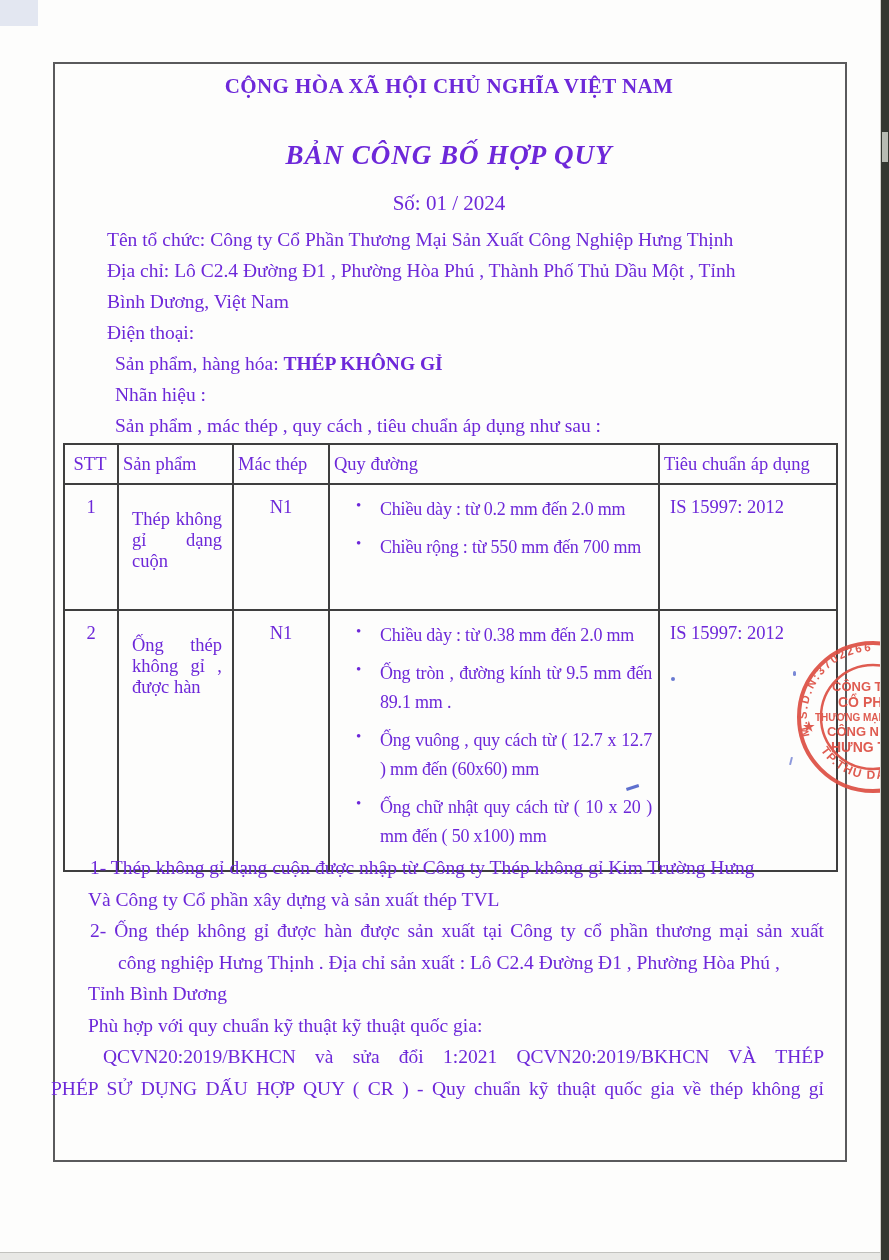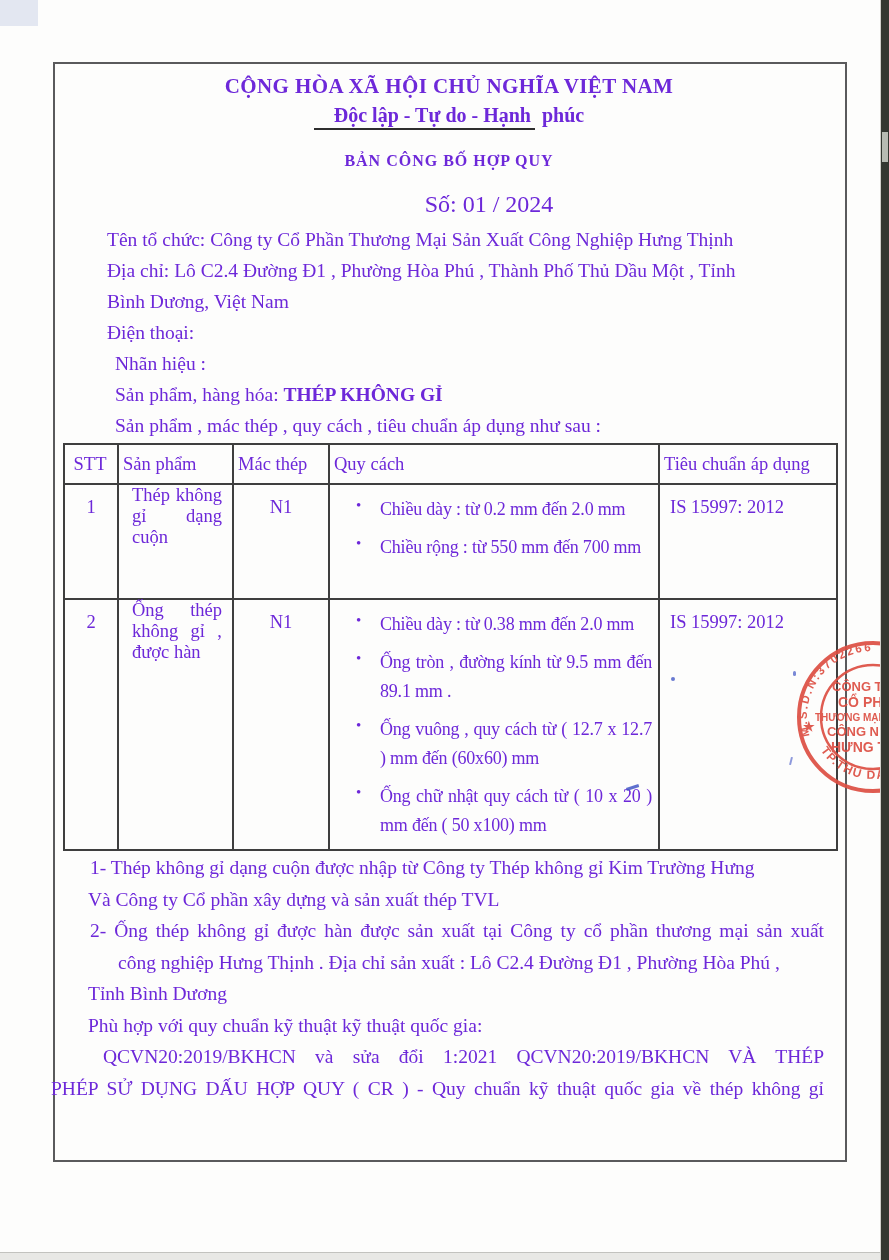--- a/index.html
+++ b/index.html
@@ -10,22 +10,22 @@
   .corner-patch { position:absolute; left:0; top:0; width:38px; height:26px; background:#e3e7f1; }
   .frame {
     position:absolute; left:53px; top:62px; width:790px; height:1096px;
     border:2px solid #5a5a5c; background:transparent;
   }
   .center-line { position:absolute; left:55px; width:788px; text-align:center; }
   .nat-header { top:74px; font-size:21px; font-weight:bold; letter-spacing:0.4px; }
   .motto { top:104px; font-size:20px; font-weight:bold; }
   .motto .u { border-bottom:2.5px solid #2e2e2e; padding:0 4px 2px 20px; }
   .motto .tail { margin-left:7px; }
-  .doc-title { top:152px; font-size:16px; font-weight:bold; letter-spacing:1px; }
-  .doc-no { top:191px; font-size:24px;padding-left:40px; }
+  .doc-title { top:140px; font-size:27px; font-weight:bold; letter-spacing:1px;font-style:italic; }
+  .doc-no { top:191px; font-size:21px; }
   .body-block {
     position:absolute; left:107px; top:224px; width:732px;
     font-size:19.5px; line-height:31px;
   }
   .body-block .ind { padding-left:8px; }
   .body-block b { font-weight:bold; }
   .spec-table {
     position:absolute; left:63px; top:443px; width:773px;
     border-collapse:collapse; table-layout:fixed;
     font-size:18.5px;
@@ -33,21 +33,21 @@
   .spec-table th, .spec-table td { border:2px solid #3e3e3e; }
   .spec-table th {
     font-weight:normal; text-align:left; padding:6px 4px 6px 4px;
     height:40px; box-sizing:border-box; vertical-align:middle;
   }
   .spec-table th.c-stt { text-align:center; padding-left:2px; }
   .spec-table td { vertical-align:top; }
   .row1 td { height:100px; }
   .row2 td { height:235px; }
   td.c-stt { text-align:center; padding-top:12px; }
-  td.c-sp  { padding:0 10px 0 13px; text-align:justify; }
+  td.c-sp  { padding:24px 10px 0 13px; text-align:justify; }
   td.c-mt  { text-align:center; padding-top:12px; }
   td.c-qc  { padding:10px 6px 0 26px; font-size:18px; }
   td.c-tc  { padding:12px 6px 0 10px; }
   .bullet-item { display:flex; margin-bottom:9px; }
   .bullet-item .bullet { width:24px; flex:0 0 24px; font-size:15px; padding-top:2px; }
   .bullet-item .btext { flex:1; text-align:justify; line-height:29px; letter-spacing:-0.2px; }
   .notes {
     position:absolute; left:51px; top:852px; width:773px;
     font-size:19.5px; line-height:31.5px;
   }
@@ -80,53 +80,50 @@
 </head>
 <body>
 
 <div class="page">
 
   <div class="corner-patch"></div>
   <div class="frame"></div>
 
   <div class="center-line nat-header">CỘNG HÒA XÃ HỘI CHỦ NGHĨA VIỆT NAM</div>
 
-  <div class="center-line motto">
-    <span class="u">Độc lập - Tự do - Hạnh</span><span class="tail">phúc</span>
-  </div>
 
   <div class="center-line doc-title">BẢN CÔNG BỐ HỢP QUY</div>
   <div class="center-line doc-no">Số: 01 / 2024</div>
 
   <div class="body-block">
     <div>Tên tổ chức: Công ty Cổ Phần Thương Mại Sản Xuất Công Nghiệp Hưng Thịnh</div>
     <div>Địa chỉ: Lô C2.4 Đường Đ1 , Phường Hòa Phú , Thành Phố Thủ Dầu Một , Tỉnh</div>
     <div>Bình Dương, Việt Nam</div>
     <div>Điện thoại:</div>
-    <div class="ind">Nhãn hiệu :</div>
     <div class="ind">
       <span>Sản phẩm, hàng hóa: </span><b>THÉP KHÔNG GỈ</b>
     </div>
+    <div class="ind">Nhãn hiệu :</div>
     <div class="ind">Sản phẩm , mác thép , quy cách , tiêu chuẩn áp dụng như sau :</div>
   </div>
 
   <table class="spec-table">
     <colgroup>
       <col style="width:54px">
         <col style="width:115px">
         <col style="width:96px">
         <col style="width:330px">
         <col style="width:178px">
     </colgroup>
     <tbody>
         <tr>
       <th class="c-stt">STT</th>
       <th>Sản phẩm</th>
       <th>Mác thép</th>
-      <th>Quy cách</th>
+      <th>Quy đường</th>
       <th>Tiêu chuẩn áp dụng</th>
     </tr>
     <tr class="row1">
       <td class="c-stt">1</td>
       <td class="c-sp">Thép không gỉ dạng cuộn</td>
       <td class="c-mt">N1</td>
       <td class="c-qc">
         <div class="bullet-item">
           <span class="bullet">•</span>
           <span class="btext">Chiều dày : từ 0.2 mm đến 2.0 mm</span>

